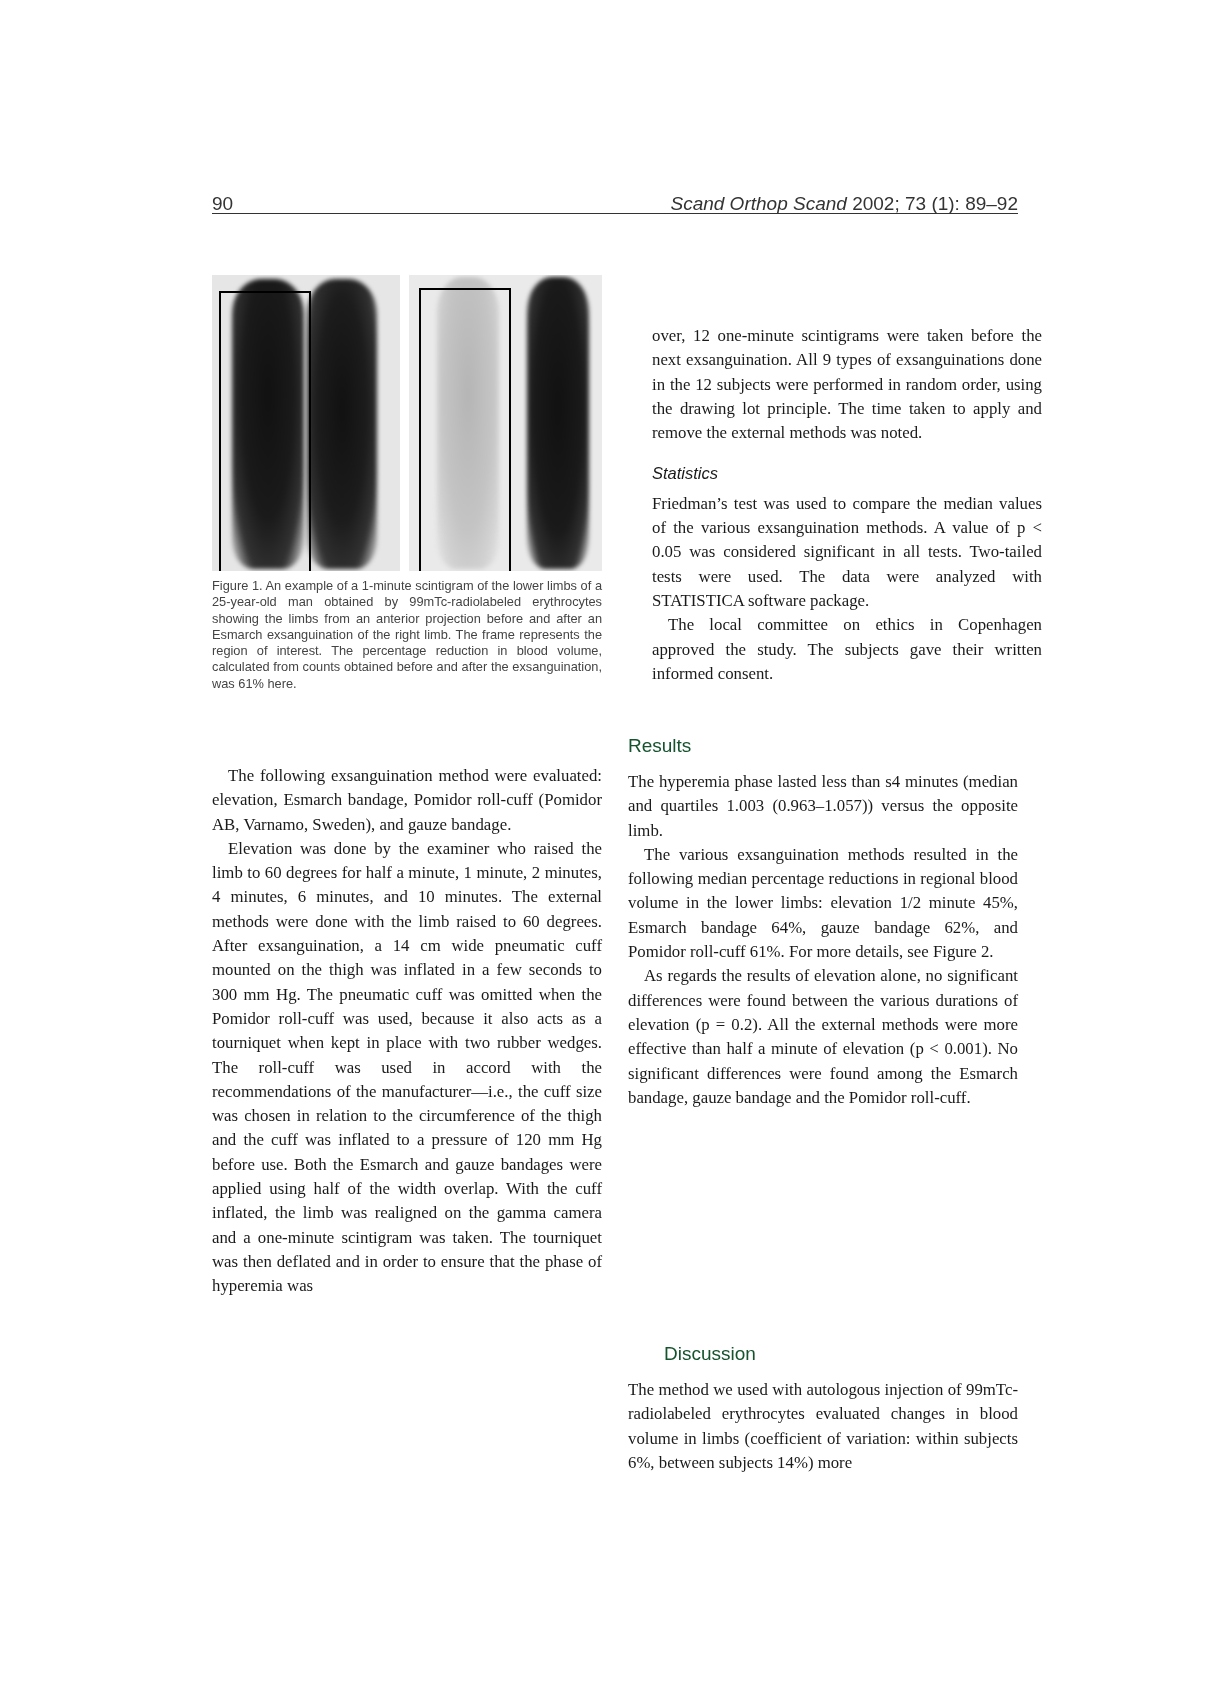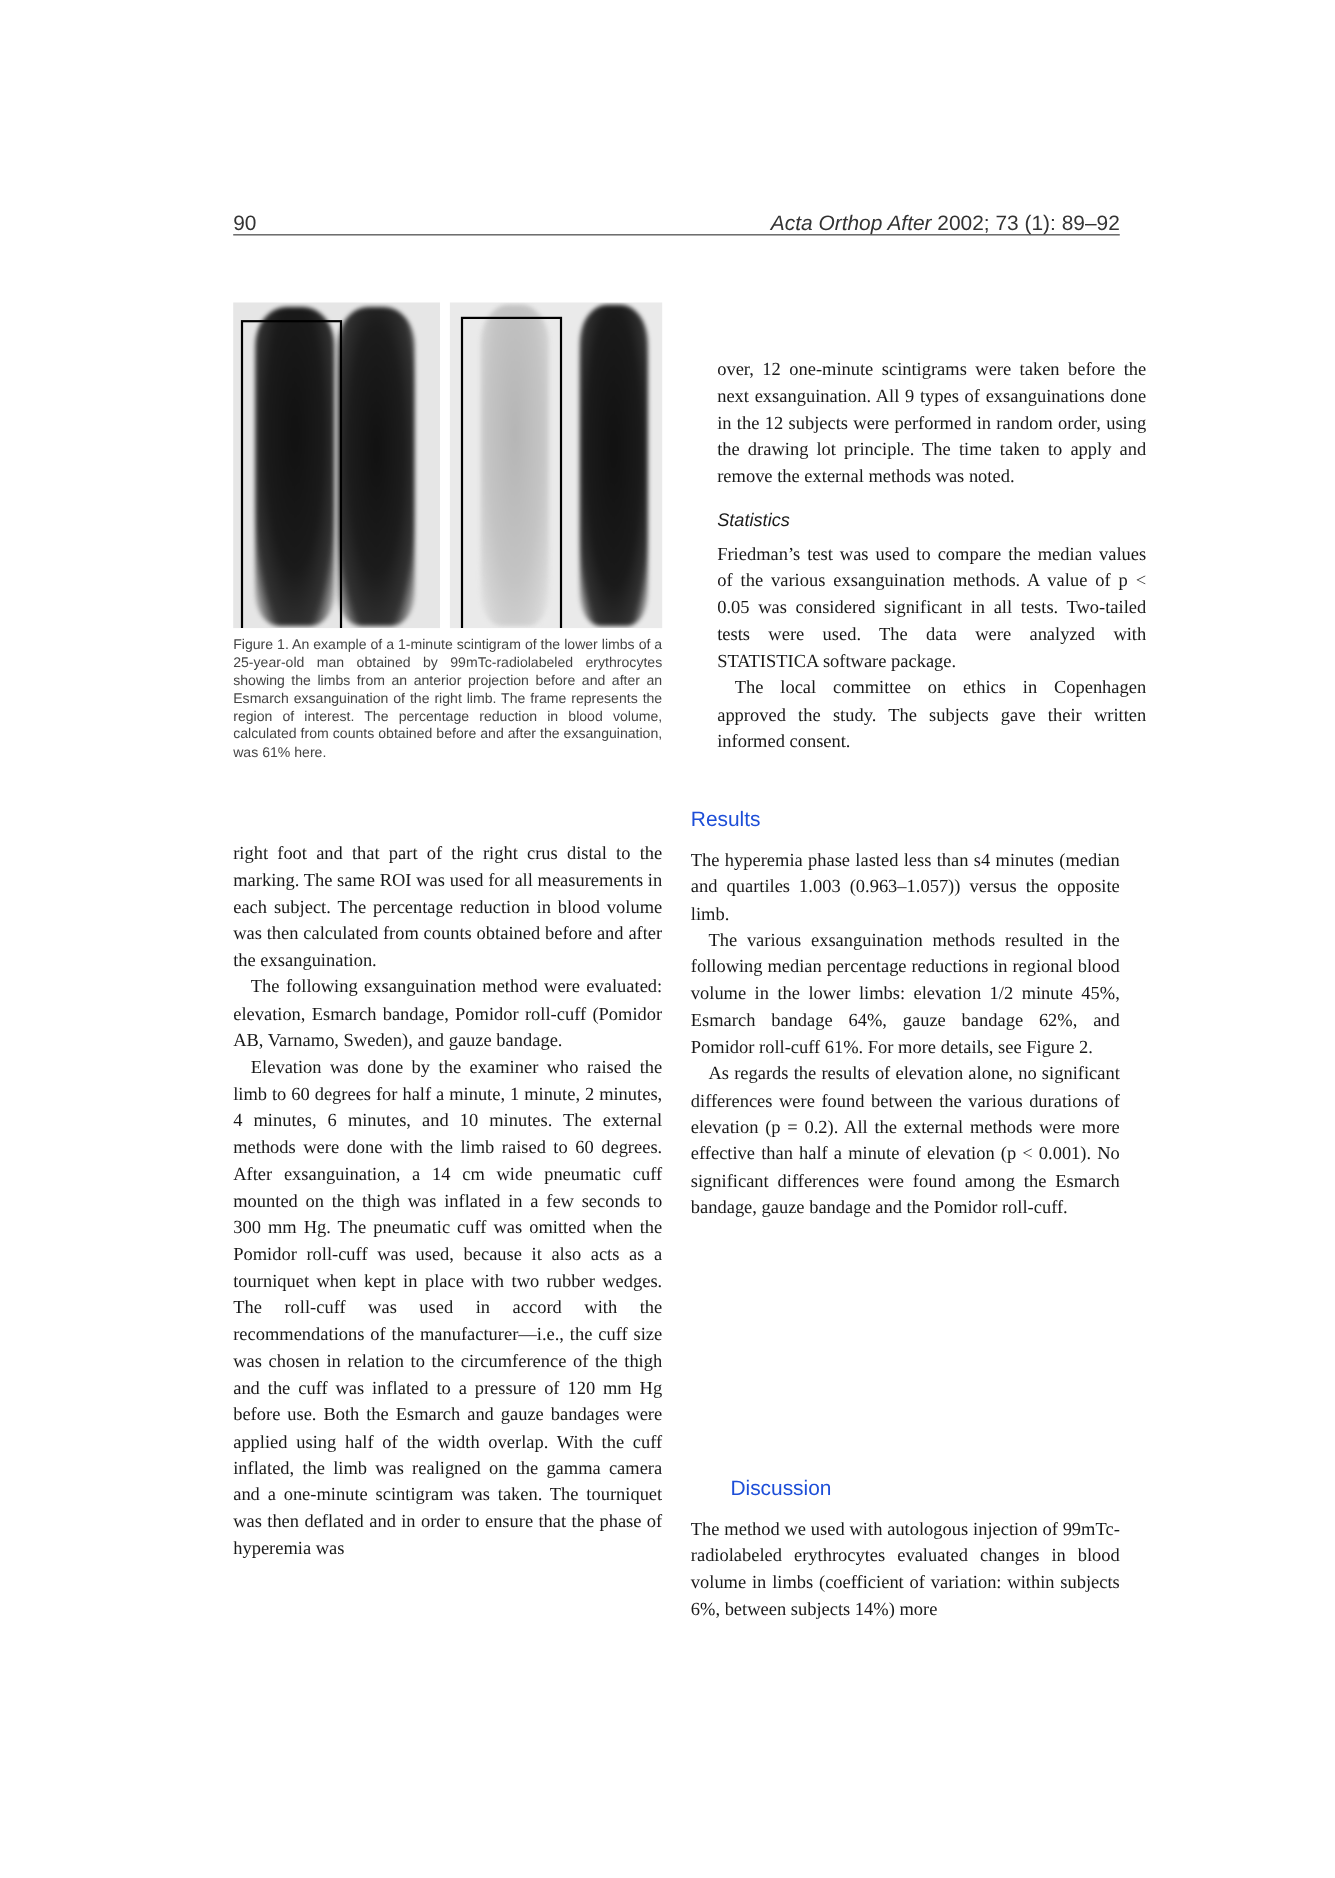--- a/index.html
+++ b/index.html
@@ -23,50 +23,49 @@
     position: absolute; left: 0; top: 303px; width: 390px;
     font-family: "Liberation Sans", sans-serif; font-size: 12.8px; line-height: 16.3px; color: #444;
     text-align: justify;
   }
   .col { position: absolute; width: 390px; font-family: "Liberation Serif", serif; font-size: 16.8px; line-height: 24.3px; text-align: justify; color: #1a1a1a; }
   .col p { margin: 0; text-indent: 0; }
   .col p.ind { text-indent: 16px; }
   .left-col { left: 212px; top: 764px; }
   .right-col-a { left: 652px; top: 281px; margin-top: 43px; }
   .subhead { font-family: "Liberation Sans", sans-serif; font-style: italic; font-size: 16.5px; margin: 16px 0 6px 0; color: #1a1a1a; }
-  .section-head { position: absolute; left: 628px; font-family: "Liberation Sans", sans-serif; font-size: 19px; color: #1d4ed8; }
+  .section-head { position: absolute; left: 628px; font-family: "Liberation Sans", sans-serif; font-size: 19px; color: #14532d; }
   .right-col-b { left: 628px; top: 770px; }
   .right-col-c { left: 628px; top: 1378px; }
 </style>
 </head>
 <body>
 
 <div class="running-head">
   <span class="pno">90</span>
-  <span class="jref"><i>Acta Orthop After</i><span> 2002; 73 (1): 89–92</span></span>
+  <span class="jref"><i>Scand Orthop Scand</i><span> 2002; 73 (1): 89–92</span></span>
 </div>
 
 <div class="figure">
   <div class="panels">
     <div class="panel before">
       <div class="leg" style="left:20px; top:4px; width:72px; height:290px; background: radial-gradient(ellipse at 50% 40%, #111 0%, #1a1a1a 50%, #333 75%, rgba(60,60,60,0.3) 92%, transparent 100%);"></div>
       <div class="leg" style="left:95px; top:4px; width:70px; height:290px; background: radial-gradient(ellipse at 50% 45%, #111 0%, #1c1c1c 50%, #333 75%, rgba(60,60,60,0.3) 92%, transparent 100%);"></div>
       <div class="roi" style="left:7px; top:16px; width:88px; height:282px;"></div>
     </div>
     <div class="panel after">
       <div class="leg" style="left:28px; top:2px; width:62px; height:292px; background: radial-gradient(ellipse at 50% 40%, #b5b5b5 0%, #c4c4c4 55%, #d4d4d4 80%, transparent 100%);"></div>
       <div class="leg" style="left:118px; top:2px; width:62px; height:292px; background: radial-gradient(ellipse at 50% 45%, #111 0%, #1a1a1a 55%, #333 78%, rgba(60,60,60,0.3) 92%, transparent 100%);"></div>
       <div class="roi" style="left:10px; top:13px; width:88px; height:285px;"></div>
     </div>
   </div>
   <div class="caption">Figure 1. An example of a 1-minute scintigram of the lower limbs of a 25-year-old man obtained by 99mTc-radiolabeled erythrocytes showing the limbs from an anterior projection before and after an Esmarch exsanguination of the right limb. The frame represents the region of interest. The percentage reduction in blood volume, calculated from counts obtained before and after the exsanguination, was 61% here.</div>
 </div>
 
 <div class="col left-col">
-  <p>right foot and that part of the right crus distal to the marking. The same ROI was used for all measurements in each subject. The percentage reduction in blood volume was then calculated from counts obtained before and after the exsanguination.</p>
   <p class="ind">The following exsanguination method were evaluated: elevation, Esmarch bandage, Pomidor roll-cuff (Pomidor AB, Varnamo, Sweden), and gauze bandage.</p>
   <p class="ind">Elevation was done by the examiner who raised the limb to 60 degrees for half a minute, 1 minute, 2 minutes, 4 minutes, 6 minutes, and 10 minutes. The external methods were done with the limb raised to 60 degrees. After exsanguination, a 14 cm wide pneumatic cuff mounted on the thigh was inflated in a few seconds to 300 mm Hg. The pneumatic cuff was omitted when the Pomidor roll-cuff was used, because it also acts as a tourniquet when kept in place with two rubber wedges. The roll-cuff was used in accord with the recommendations of the manufacturer—i.e., the cuff size was chosen in relation to the circumference of the thigh and the cuff was inflated to a pressure of 120 mm Hg before use. Both the Esmarch and gauze bandages were applied using half of the width overlap. With the cuff inflated, the limb was realigned on the gamma camera and a one-minute scintigram was taken. The tourniquet was then deflated and in order to ensure that the phase of hyperemia was</p>
 </div>
 
 <div class="col right-col-a">
   <p>over, 12 one-minute scintigrams were taken before the next exsanguination. All 9 types of exsanguinations done in the 12 subjects were performed in random order, using the drawing lot principle. The time taken to apply and remove the external methods was noted.</p>
   <div class="subhead">Statistics</div>
   <p>Friedman’s test was used to compare the median values of the various exsanguination methods. A value of p &lt; 0.05 was considered significant in all tests. Two-tailed tests were used. The data were analyzed with STATISTICA software package.</p>
   <p class="ind">The local committee on ethics in Copenhagen approved the study. The subjects gave their written informed consent.</p>
 </div>

